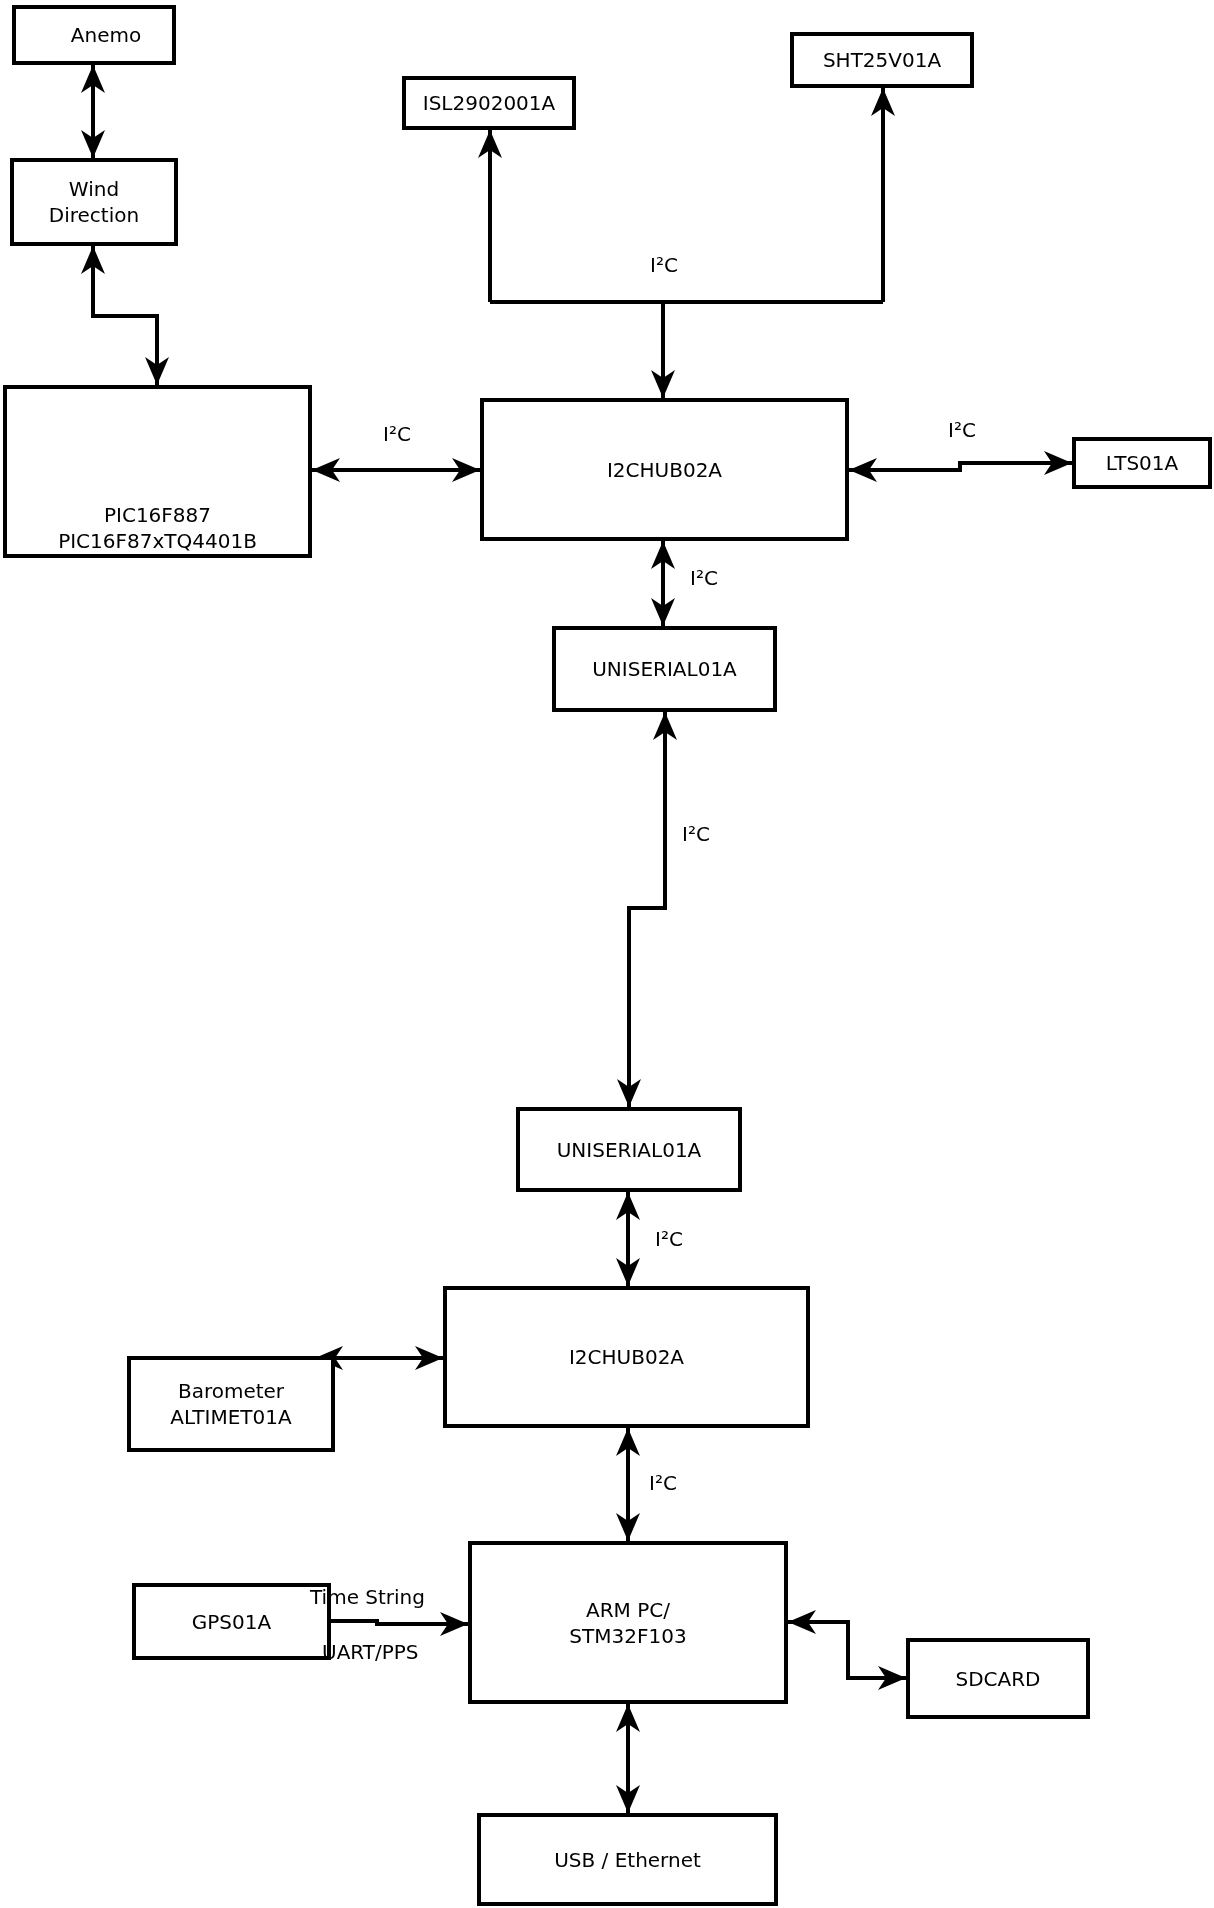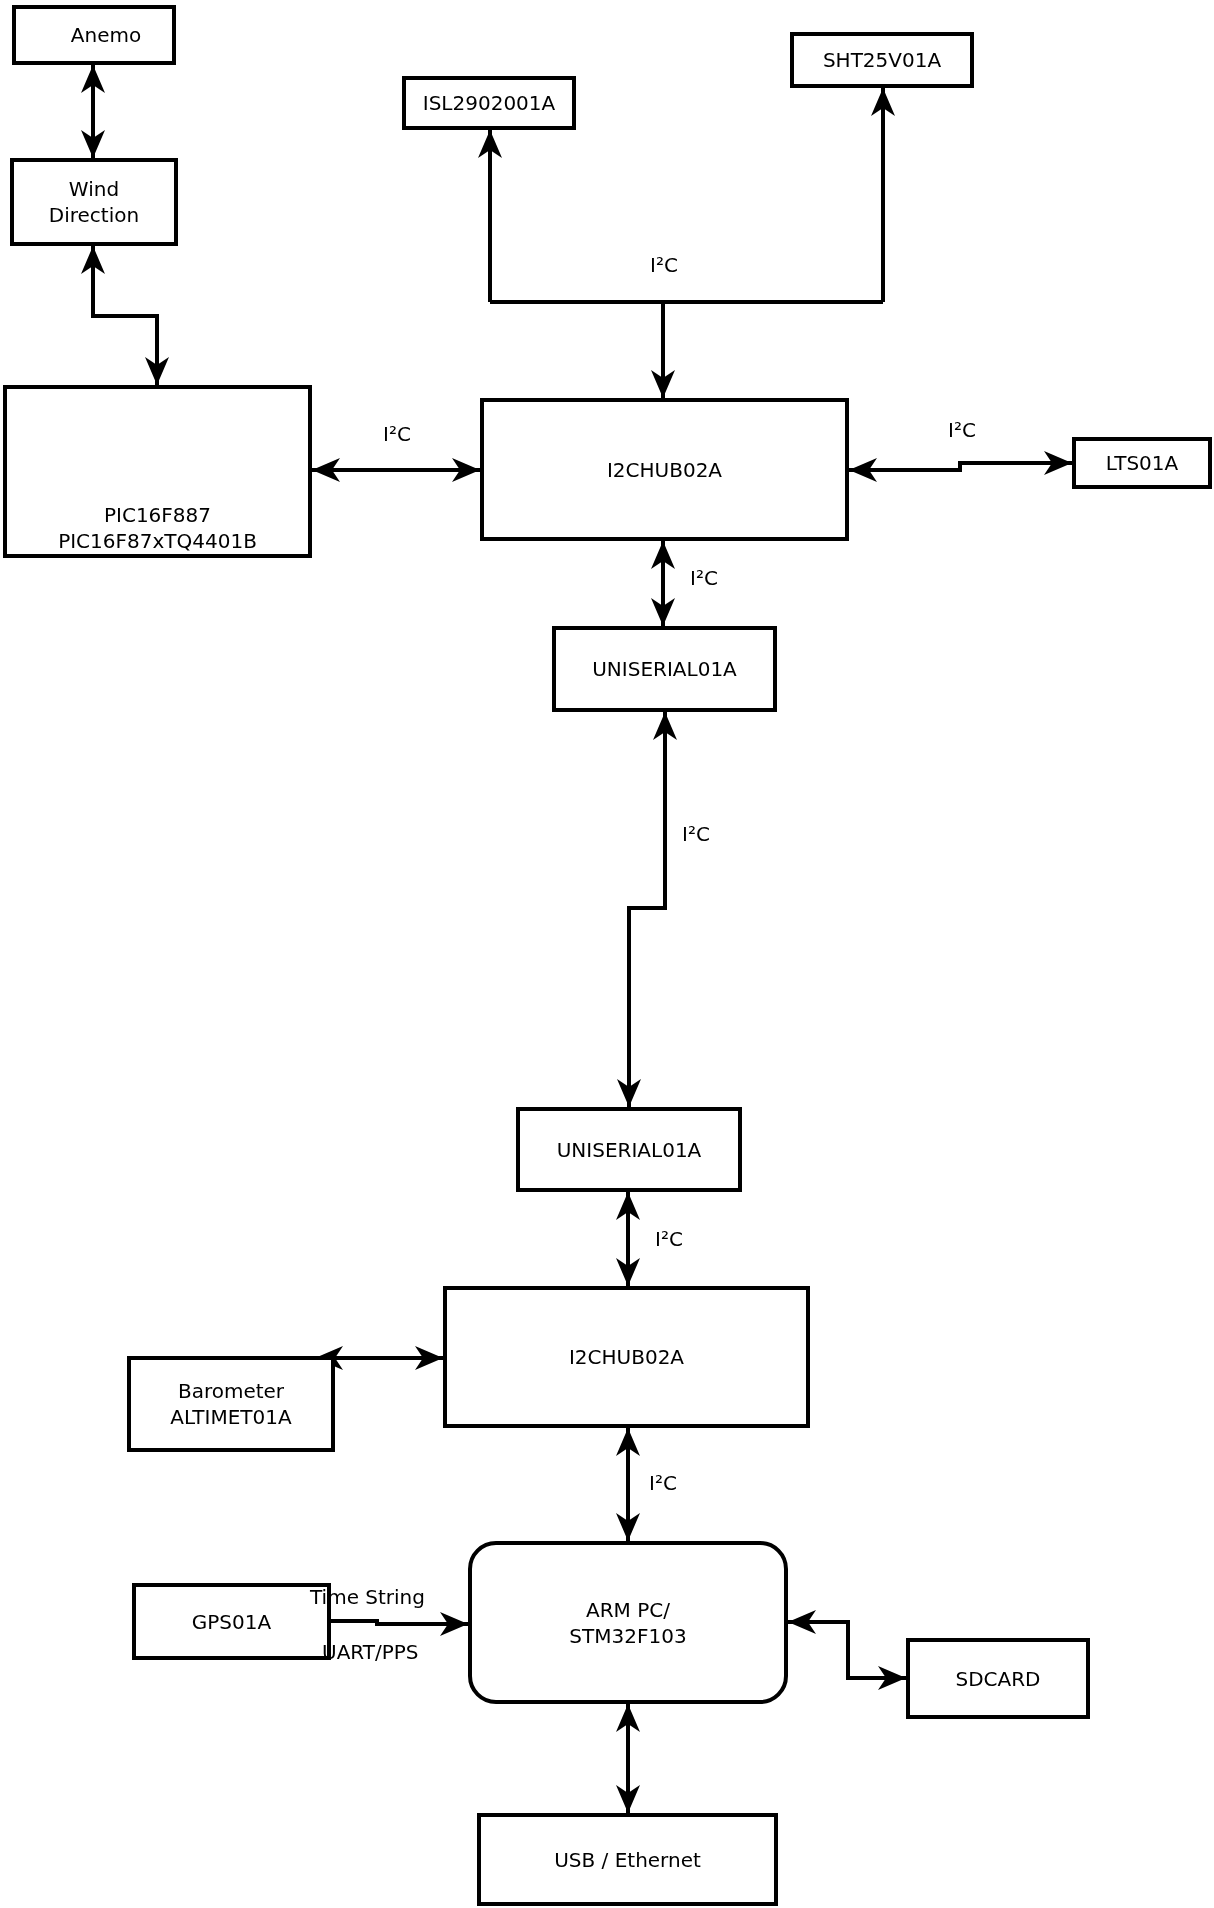--- a/index.html
+++ b/index.html
@@ -112,21 +112,21 @@
 
   <div class="node" style="left:127px; top:1356px; width:208px; height:96px;">
     <span>Barometer
 ALTIMET01A</span>
   </div>
 
   <div class="node" style="left:109px; top:1583px; width:199px; height:77px;margin-left:23px;">
     <span>GPS01A</span>
   </div>
 
-  <div class="node" style="left:468px; top:1541px; width:320px; height:163px;border-radius:28px;">
+  <div class="node" style="left:468px; top:1541px; width:320px; height:163px;">
     <span>ARM PC/
 STM32F103</span>
   </div>
 
   <div class="node" style="left:906px; top:1638px; width:184px; height:81px;">
     <span>SDCARD</span>
   </div>
 
   <div class="node" style="left:477px; top:1813px; width:301px; height:93px;justify-content:center;">
     <span>USB / Ethernet</span>

